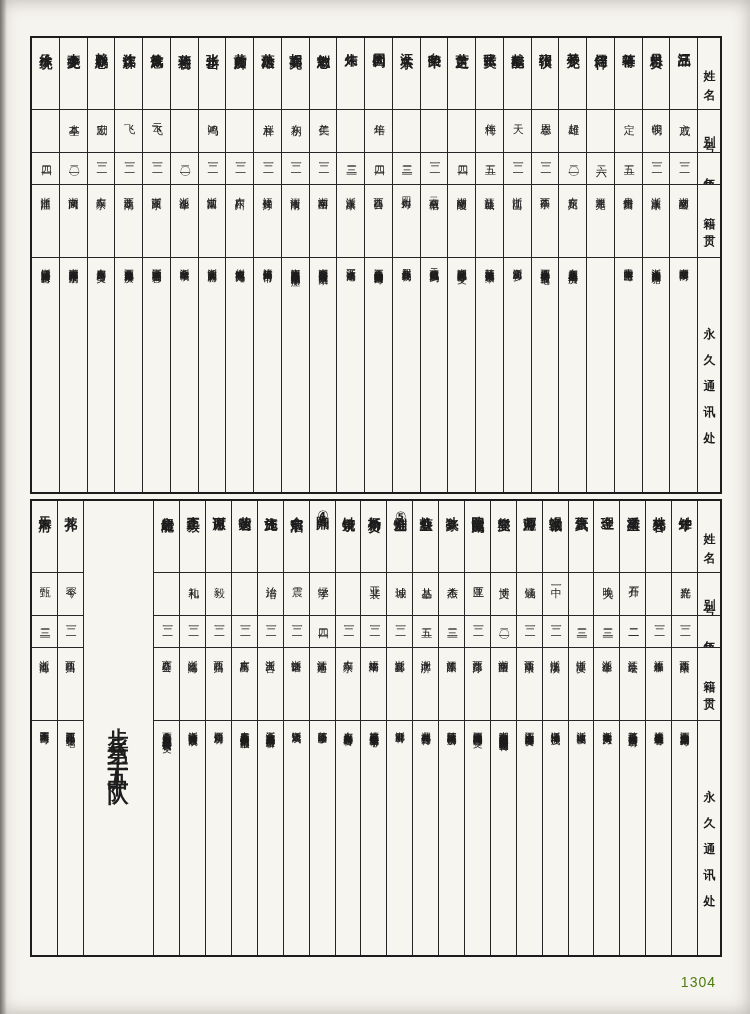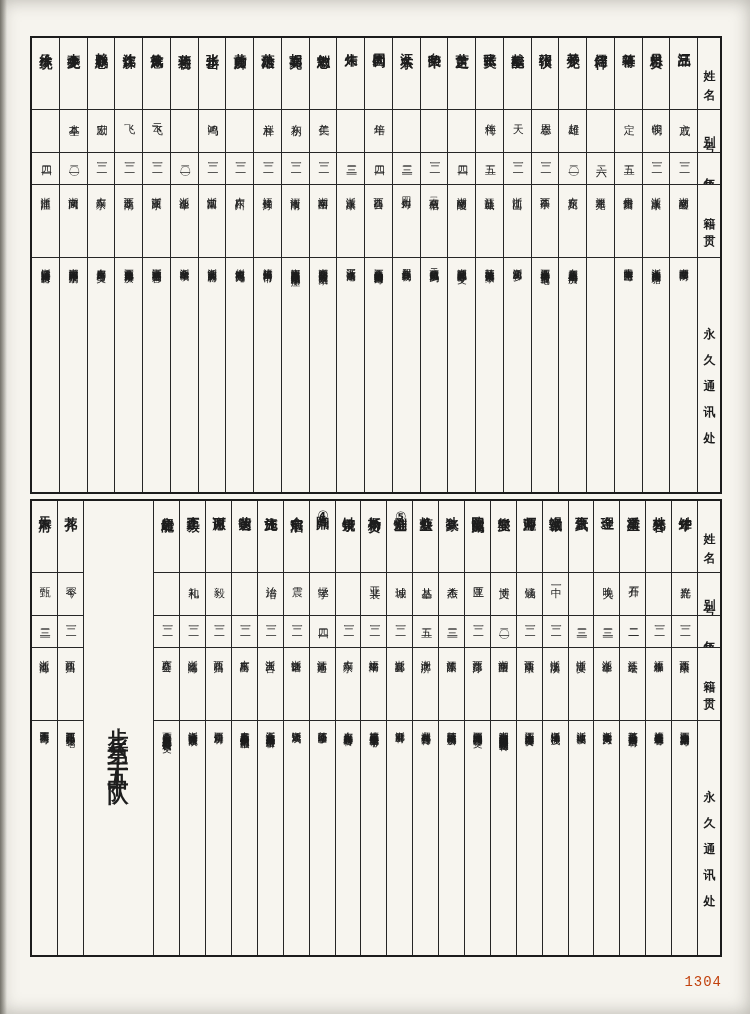--- a/index.html
+++ b/index.html
@@ -50,23 +50,23 @@
     font-weight:700; font-size:12px;
   }
   .h0 { letter-spacing:18px; padding-top:9px; }
   .h1 { letter-spacing:7px;  padding-top:4px; }
   .h2 { letter-spacing:3px;  padding-top:2px; }
   .h3 { letter-spacing:18px; padding-top:9px; }
   .h4 { letter-spacing:26px; padding-top:13px; }
   .cell-unit { height:100%; align-items:center; justify-content:center; border-top:none; }
   .unit-text { font-size:21px; font-weight:700; letter-spacing:8px; padding-top:30px; }
   .page-number {
-    position:absolute; right:28px; bottom:24px;
-    font-size:14px; letter-spacing:1px; color:#c2410c;
-    font-family:Liberation Mono, monospace;
+    position:absolute; right:34px; bottom:24px;
+    font-size:14px; letter-spacing:1px; color:#4d7c0f;
+    font-family:Liberation Sans, sans-serif;
   }
 </style>
 </head>
 <body>
 
 <div class="page">
   <div class="tables">
     <section class="grid-table" id="table-top">
         <div class="t-col header">
           <div class="cell hc c-name">

